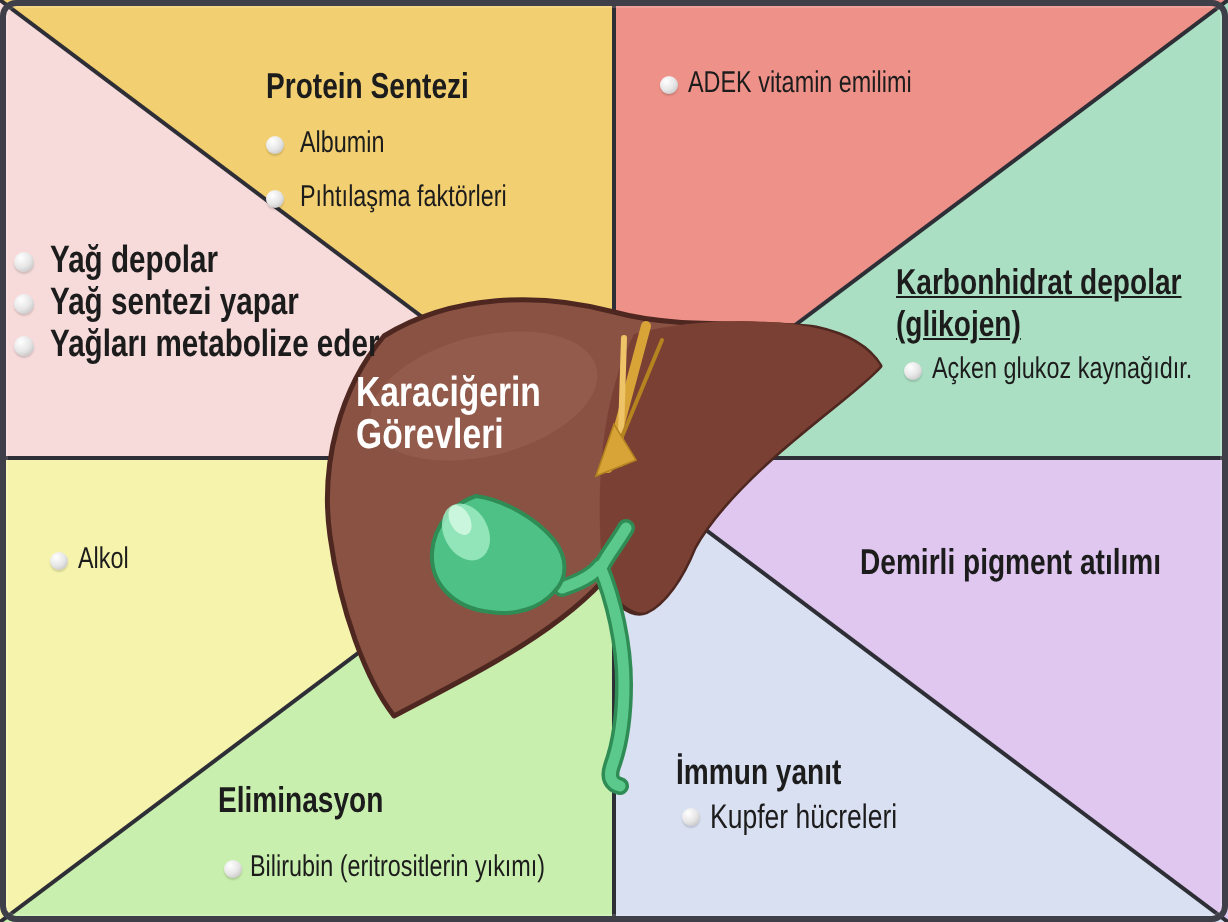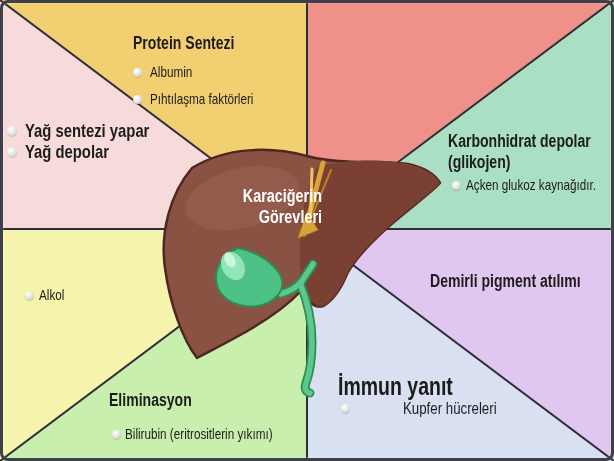--- a/index.html
+++ b/index.html
@@ -33,21 +33,21 @@
   .lig3{stroke:#b5831f;stroke-width:2;stroke-linecap:round;}
   .lig-flare{fill:var(--ligament);stroke:#b5831f;stroke-width:.8;}
   .duct-o{fill:none;stroke:var(--gallbladder-outline);stroke-width:9;stroke-linecap:round;}
   .duct-g{fill:none;stroke:#5bc98c;stroke-width:5.5;stroke-linecap:round;}
   .gb{fill:var(--gallbladder);stroke:var(--gallbladder-outline);stroke-width:2;}
   .gb-hl1{fill:#9feac2;opacity:.85;}
   .gb-hl2{fill:#cff7e0;opacity:.9;}
 
   
   .blk{position:absolute;z-index:3;color:var(--text);}
-  .sec-title{font-weight:bold;font-size:18px;line-height:20px;white-space:nowrap;}
+  .sec-title{font-weight:bold;font-size:18px;line-height:20px;white-space:nowrap;text-decoration:underline;}
   .txt{display:inline-block;transform:scaleX(.78);transform-origin:0 50%;white-space:nowrap;}
   .item{display:flex;align-items:flex-start;}
   .bead{flex:0 0 auto;width:9px;height:9px;border-radius:50%;margin-top:4px;margin-right:5px;
     background:radial-gradient(circle at 35% 30%,#ffffff,#e6e6e6 50%,#b4b4b4);
     box-shadow:0 1px 1px rgba(0,0,0,.15);}
   .item-text{font-size:15px;line-height:16px;}
 
   .blk-protein{left:131px;top:33px;}
   .blk-protein .sec-title{margin:0 0 4px 2px;}
   .blk-protein .item{margin-top:11px;padding-left:2px;}
@@ -62,37 +62,37 @@
   .blk-fat .item-text{font-size:19px;font-weight:bold;line-height:20px;}
   .blk-fat .bead{width:10px;height:10px;margin-right:8px;margin-top:5px;}
 
   .blk-carb{left:448px;top:131px;}
   .blk-carb .sec-title{line-height:21px;}
   .blk-carb .title-line{display:block;}
   .blk-carb .item{margin-top:4px;padding-left:4px;}
 
   .blk-detox{left:22px;top:270px;}
   .blk-detox .sec-title{margin-bottom:7px;}
-  .blk-detox .item{margin-top:17px;padding-left:3px;text-align:right;}
+  .blk-detox .item{margin-top:2px;padding-left:3px;text-align:right;}
   .blk-detox .item-text{line-height:15px;}
 
   .blk-elim{left:109px;top:390px;}
   .blk-elim .sec-title{margin-bottom:16px;}
   .blk-elim .item{margin-top:1px;padding-left:3px;}
   .blk-elim .bead{margin-right:4px;}
 
   .blk-immune{left:338px;top:376px;}
-  .blk-immune .sec-title{font-size:25px;margin-bottom:4px;}
-  .blk-immune .item{padding-left:3px;gap:48px;}
+  .blk-immune .sec-title{font-size:18px;margin-bottom:4px;}
+  .blk-immune .item{padding-left:3px;}
   .blk-immune .item-text{font-size:17px;line-height:18px;}
 
   .blk-iron{left:430px;top:271px;}
 
   .center-title{position:absolute;left:160px;top:186px;width:180px;z-index:5;
-    color:var(--center-title-text);font-weight:bold;font-size:18px;line-height:21px;text-align:right;}
+    color:var(--center-title-text);font-weight:bold;font-size:21px;line-height:21px;text-align:left;}
   .center-title .cline{display:block;transform:scaleX(.8);white-space:nowrap;}
 
   .frame{position:absolute;inset:0;border:3px solid var(--frame);border-radius:8px;
     box-shadow:inset 0 0 0 1px rgba(255,255,255,.15);pointer-events:none;z-index:9;}
 </style>
 </head>
 <body>
 
 <div class="stage">
 
@@ -152,30 +152,38 @@
       <span class="bead"></span>
       <span class="item-text txt">Albumin</span>
     </div>
     <div class="item">
       <span class="bead"></span>
       <span class="item-text txt">Pıhtılaşma faktörleri</span>
     </div>
   </div>
 
   <div class="blk blk-bile">
+    <div class="item">
+      <span class="bead"></span>
+      <span class="item-text txt">ADEK vitamin emilimi</span>
+    </div>
   </div>
 
   <div class="blk blk-fat">
     <div class="item">
       <span class="bead"></span>
+      <span class="item-text txt">Yağ depolar</span>
+    </div>
+    <div class="item">
+      <span class="bead"></span>
       <span class="item-text txt">Yağ sentezi yapar</span>
     </div>
     <div class="item">
       <span class="bead"></span>
-      <span class="item-text txt">Yağ depolar</span>
+      <span class="item-text txt">Yağları metabolize eder</span>
     </div>
   </div>
 
   <div class="blk blk-carb">
     <div class="sec-title">
       <span class="txt title-line">Karbonhidrat depolar</span>
       <span class="txt title-line">(glikojen)</span>
     </div>
     <div class="item">
       <span class="bead"></span>

